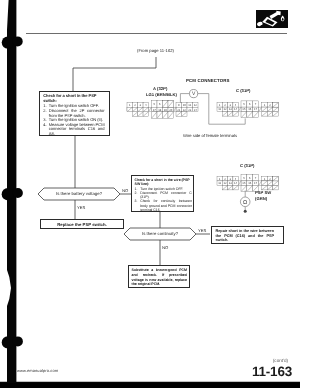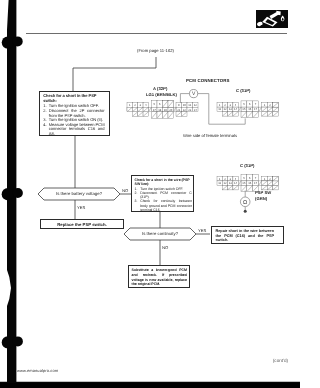--- a/index.html
+++ b/index.html
@@ -375,15 +375,16 @@
   <div class="lbl" style="left:153px;top:86px;font-size:4.2px;font-weight:bold;">A (32P)</div>
   <div class="lbl" style="left:146px;top:92px;font-size:4.2px;font-weight:bold;">LG1 (BRN/BLK)</div>
   <div class="lbl" style="left:236px;top:88px;font-size:4.2px;font-weight:bold;">C (31P)</div>
   <div class="lbl" style="left:183px;top:133px;font-size:4.2px;">Wire side of female terminals</div>
 
   <div class="lbl" style="left:240px;top:163px;font-size:4.2px;font-weight:bold;">C (31P)</div>
   <div class="lbl" style="left:255px;top:190px;font-size:4.2px;font-weight:bold;">PSP SW</div>
   <div class="lbl" style="left:255px;top:196px;font-size:4.2px;font-weight:bold;">(GRN)</div>
 
   <div id="contd">(cont'd)</div>
+  <div id="pageno">11-163</div>
   <div id="watermark">www.emanualpro.com</div>
   <div id="botbar"></div>
 </div>
 
 </body></html>

